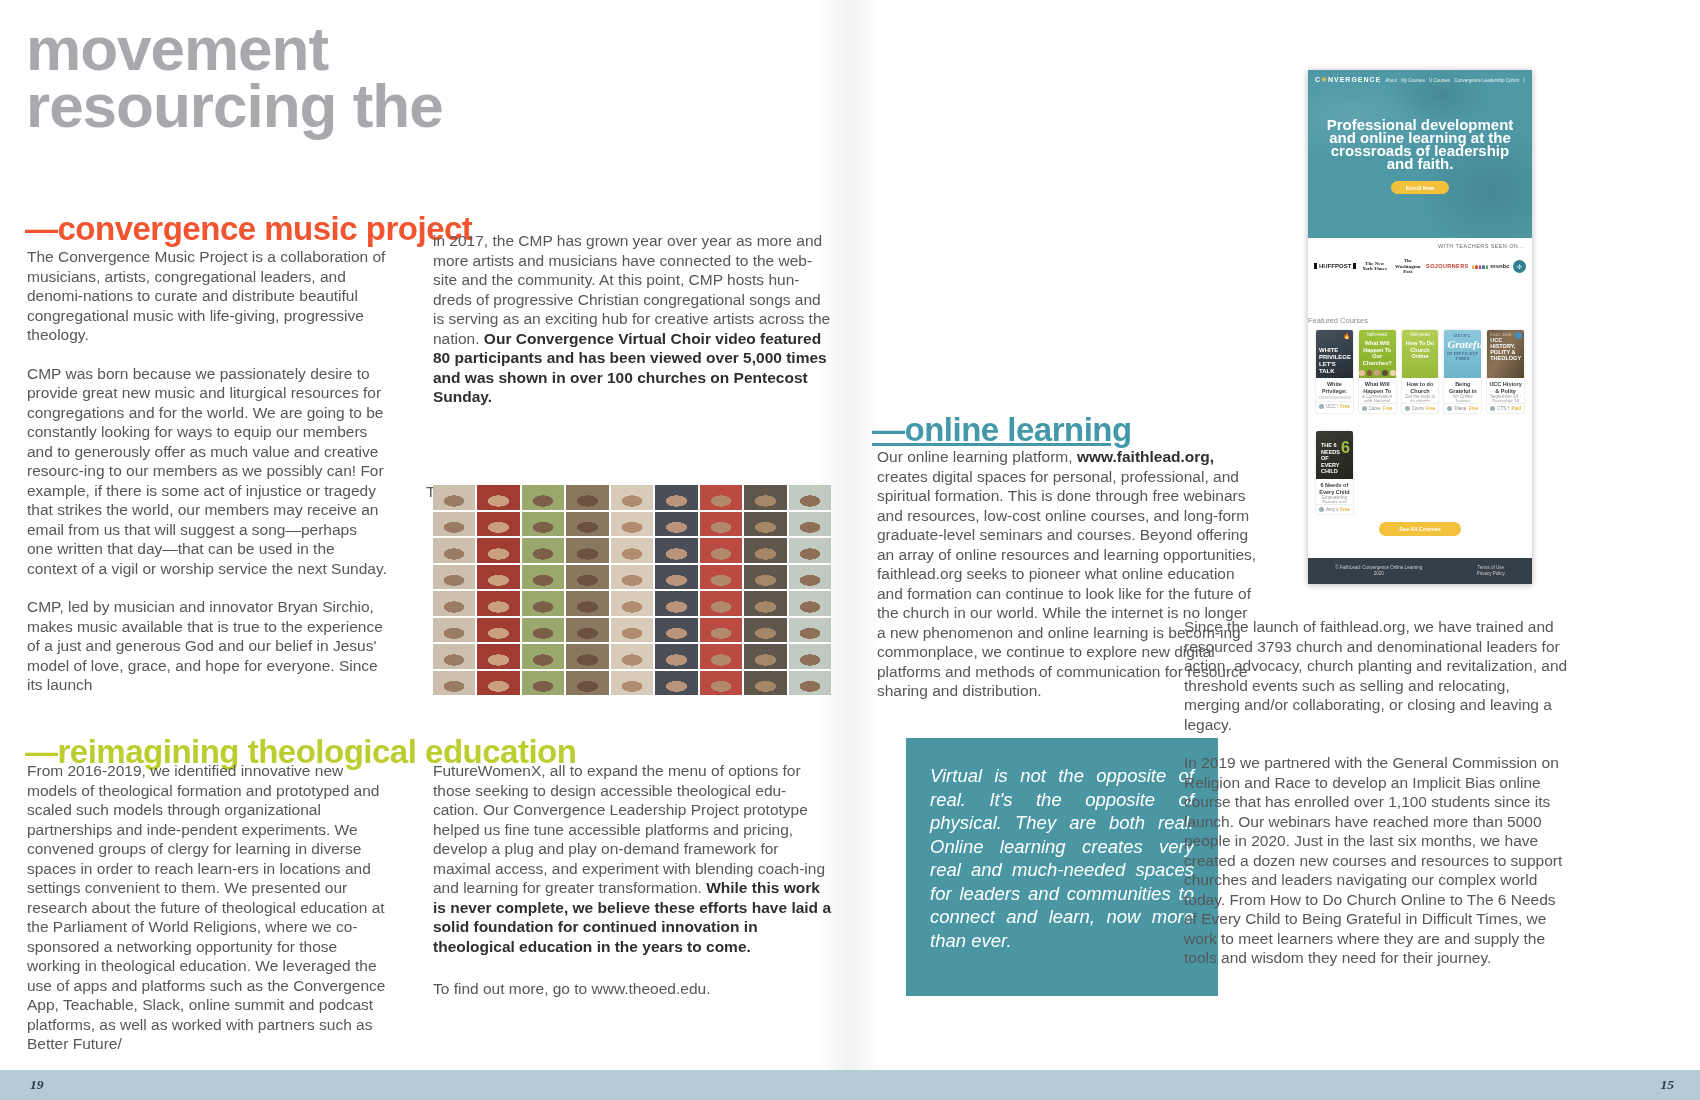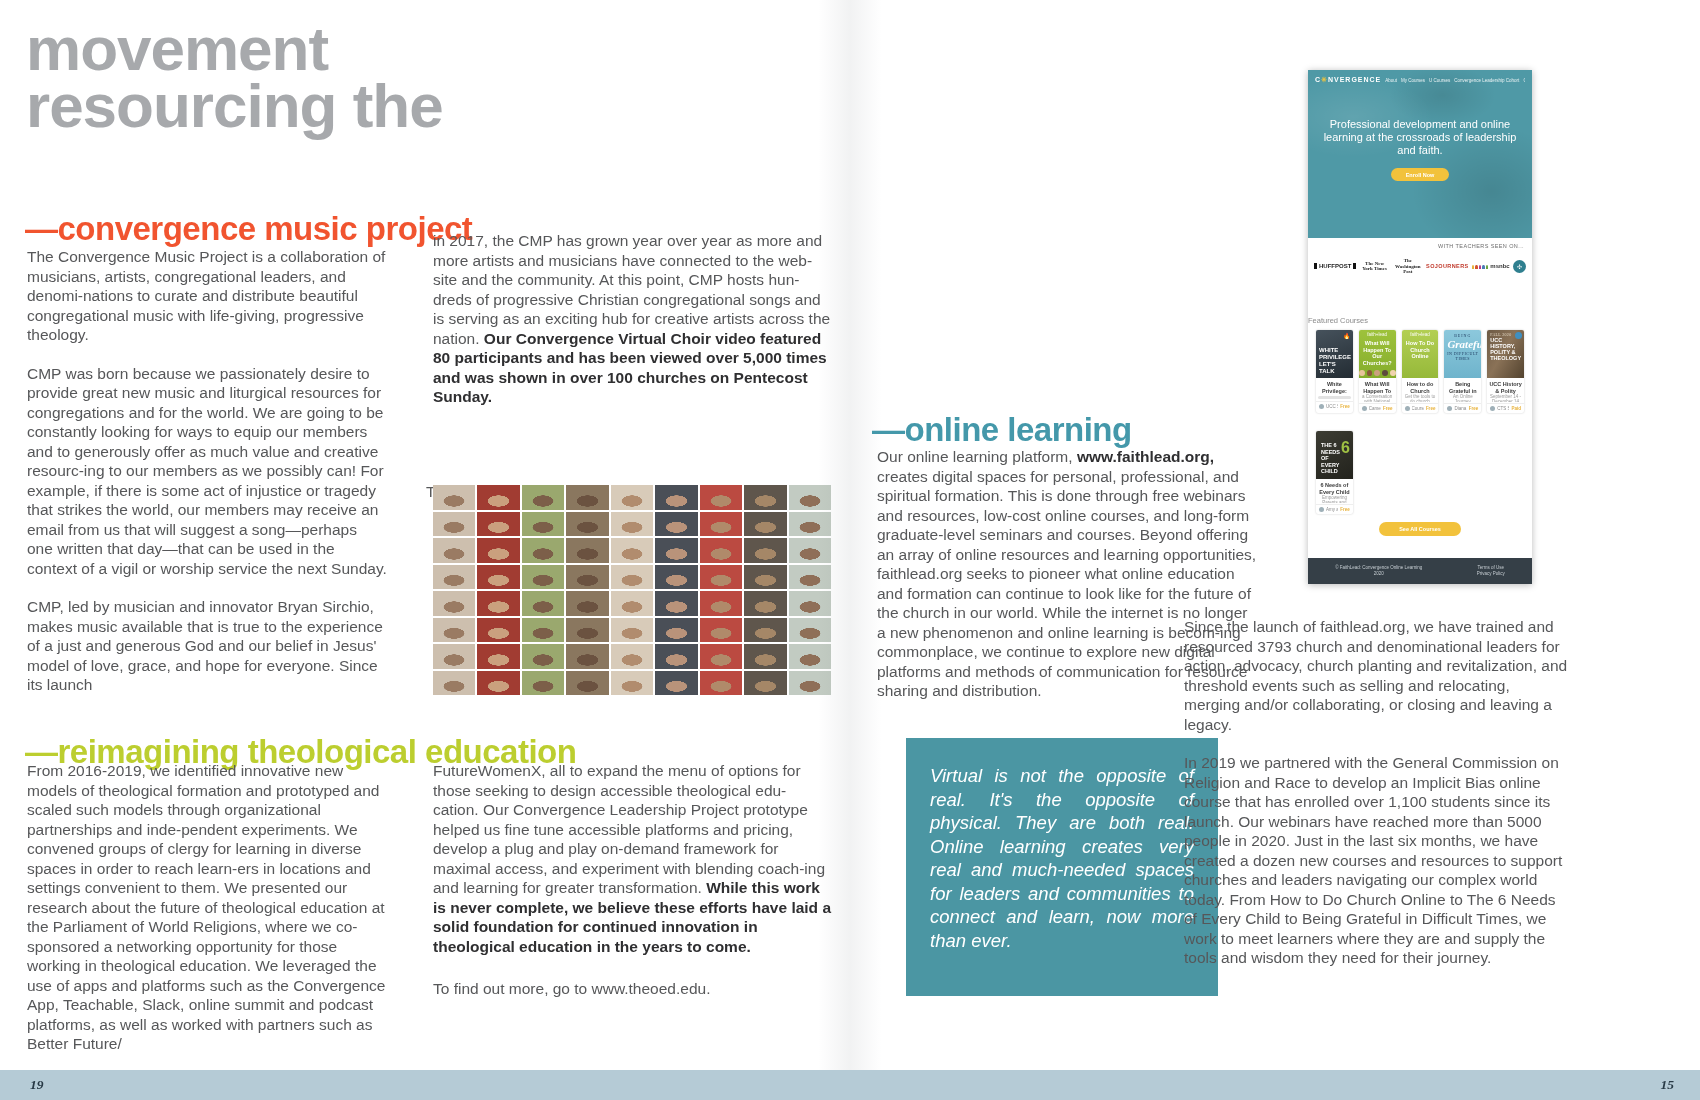--- a/index.html
+++ b/index.html
@@ -6,21 +6,21 @@
   body{width:1700px;height:1100px;position:relative;background:#ffffff;
        font-family:"Liberation Sans",sans-serif;overflow:hidden;}
   .abs{position:absolute;}
 
   
   .page-title{left:26px;top:20px;font-size:62px;line-height:57px;font-weight:700;
               color:#a7a9ac;letter-spacing:-1px;}
   .sec-head{font-size:33px;font-weight:700;letter-spacing:-.5px;white-space:nowrap;}
   .head-orange{left:25px;top:183px;color:#f1542f;}
   .head-green{left:25px;top:706px;color:#bcce2f;}
-  .head-teal{left:872px;top:384px;color:#4498aa;}
+  .head-teal{left:872px;top:384px;color:#4498aa;text-decoration:underline;}
 
   
   .bodytxt{font-size:15.5px;line-height:19.5px;color:#565759;}
   .bodytxt p{margin:0 0 19px 0;}
   .col-a{left:27px;top:247px;width:360px;}
   .col-b{left:433px;top:231px;width:398px;}
   .theo-a{left:27px;top:761px;width:360px;}
   .theo-b{left:433px;top:761px;width:398px;}
   .online-col{left:877px;top:447px;width:380px;}
   .after-col{left:1184px;top:617px;width:384px;}
@@ -48,21 +48,21 @@
      background-image:
        radial-gradient(ellipse 60% 40% at 20% 28%, rgba(255,255,255,.10), transparent 60%),
        radial-gradient(ellipse 55% 60% at 82% 72%, rgba(0,0,0,.12), transparent 65%),
        radial-gradient(ellipse 40% 30% at 60% 15%, rgba(0,0,0,.10), transparent 60%);}
   .site-nav{display:flex;align-items:center;justify-content:space-between;padding:6px 7px 0 7px;}
   .site-brand{font-size:7px;font-weight:700;letter-spacing:1px;white-space:nowrap;}
   .brand-star{color:#f2c53d;font-size:7px;}
   .site-links{display:flex;gap:4px;overflow:hidden;white-space:nowrap;margin-left:4px;}
   .nav-link{font-size:4.5px;color:rgba(255,255,255,.88);}
   .hero-head{margin:34px auto 0 auto;width:92%;text-align:center;
-             font-size:11px;line-height:13px;font-weight:400;}
+             font-size:15px;line-height:13px;font-weight:700;}
   .hero-cta{margin:11px auto 0 auto;width:58px;height:13px;border-radius:7px;
             background:#f2c23c;color:#fff;font-size:5.5px;font-weight:700;
             display:flex;align-items:center;justify-content:center;}
   .logo-band{height:72px;position:relative;background:#fff;}
   .teachers{position:absolute;top:5px;right:8px;font-size:5.5px;letter-spacing:.4px;color:#6d6d6d;}
   .logos{display:flex;align-items:center;justify-content:space-between;
          padding:0 6px;margin-top:20px;}
   .lg{color:#222;text-align:center;}
   .lg-huff{font-size:6px;font-weight:700;border-left:3px solid #111;border-right:3px solid #111;
            padding:0 2px;}

